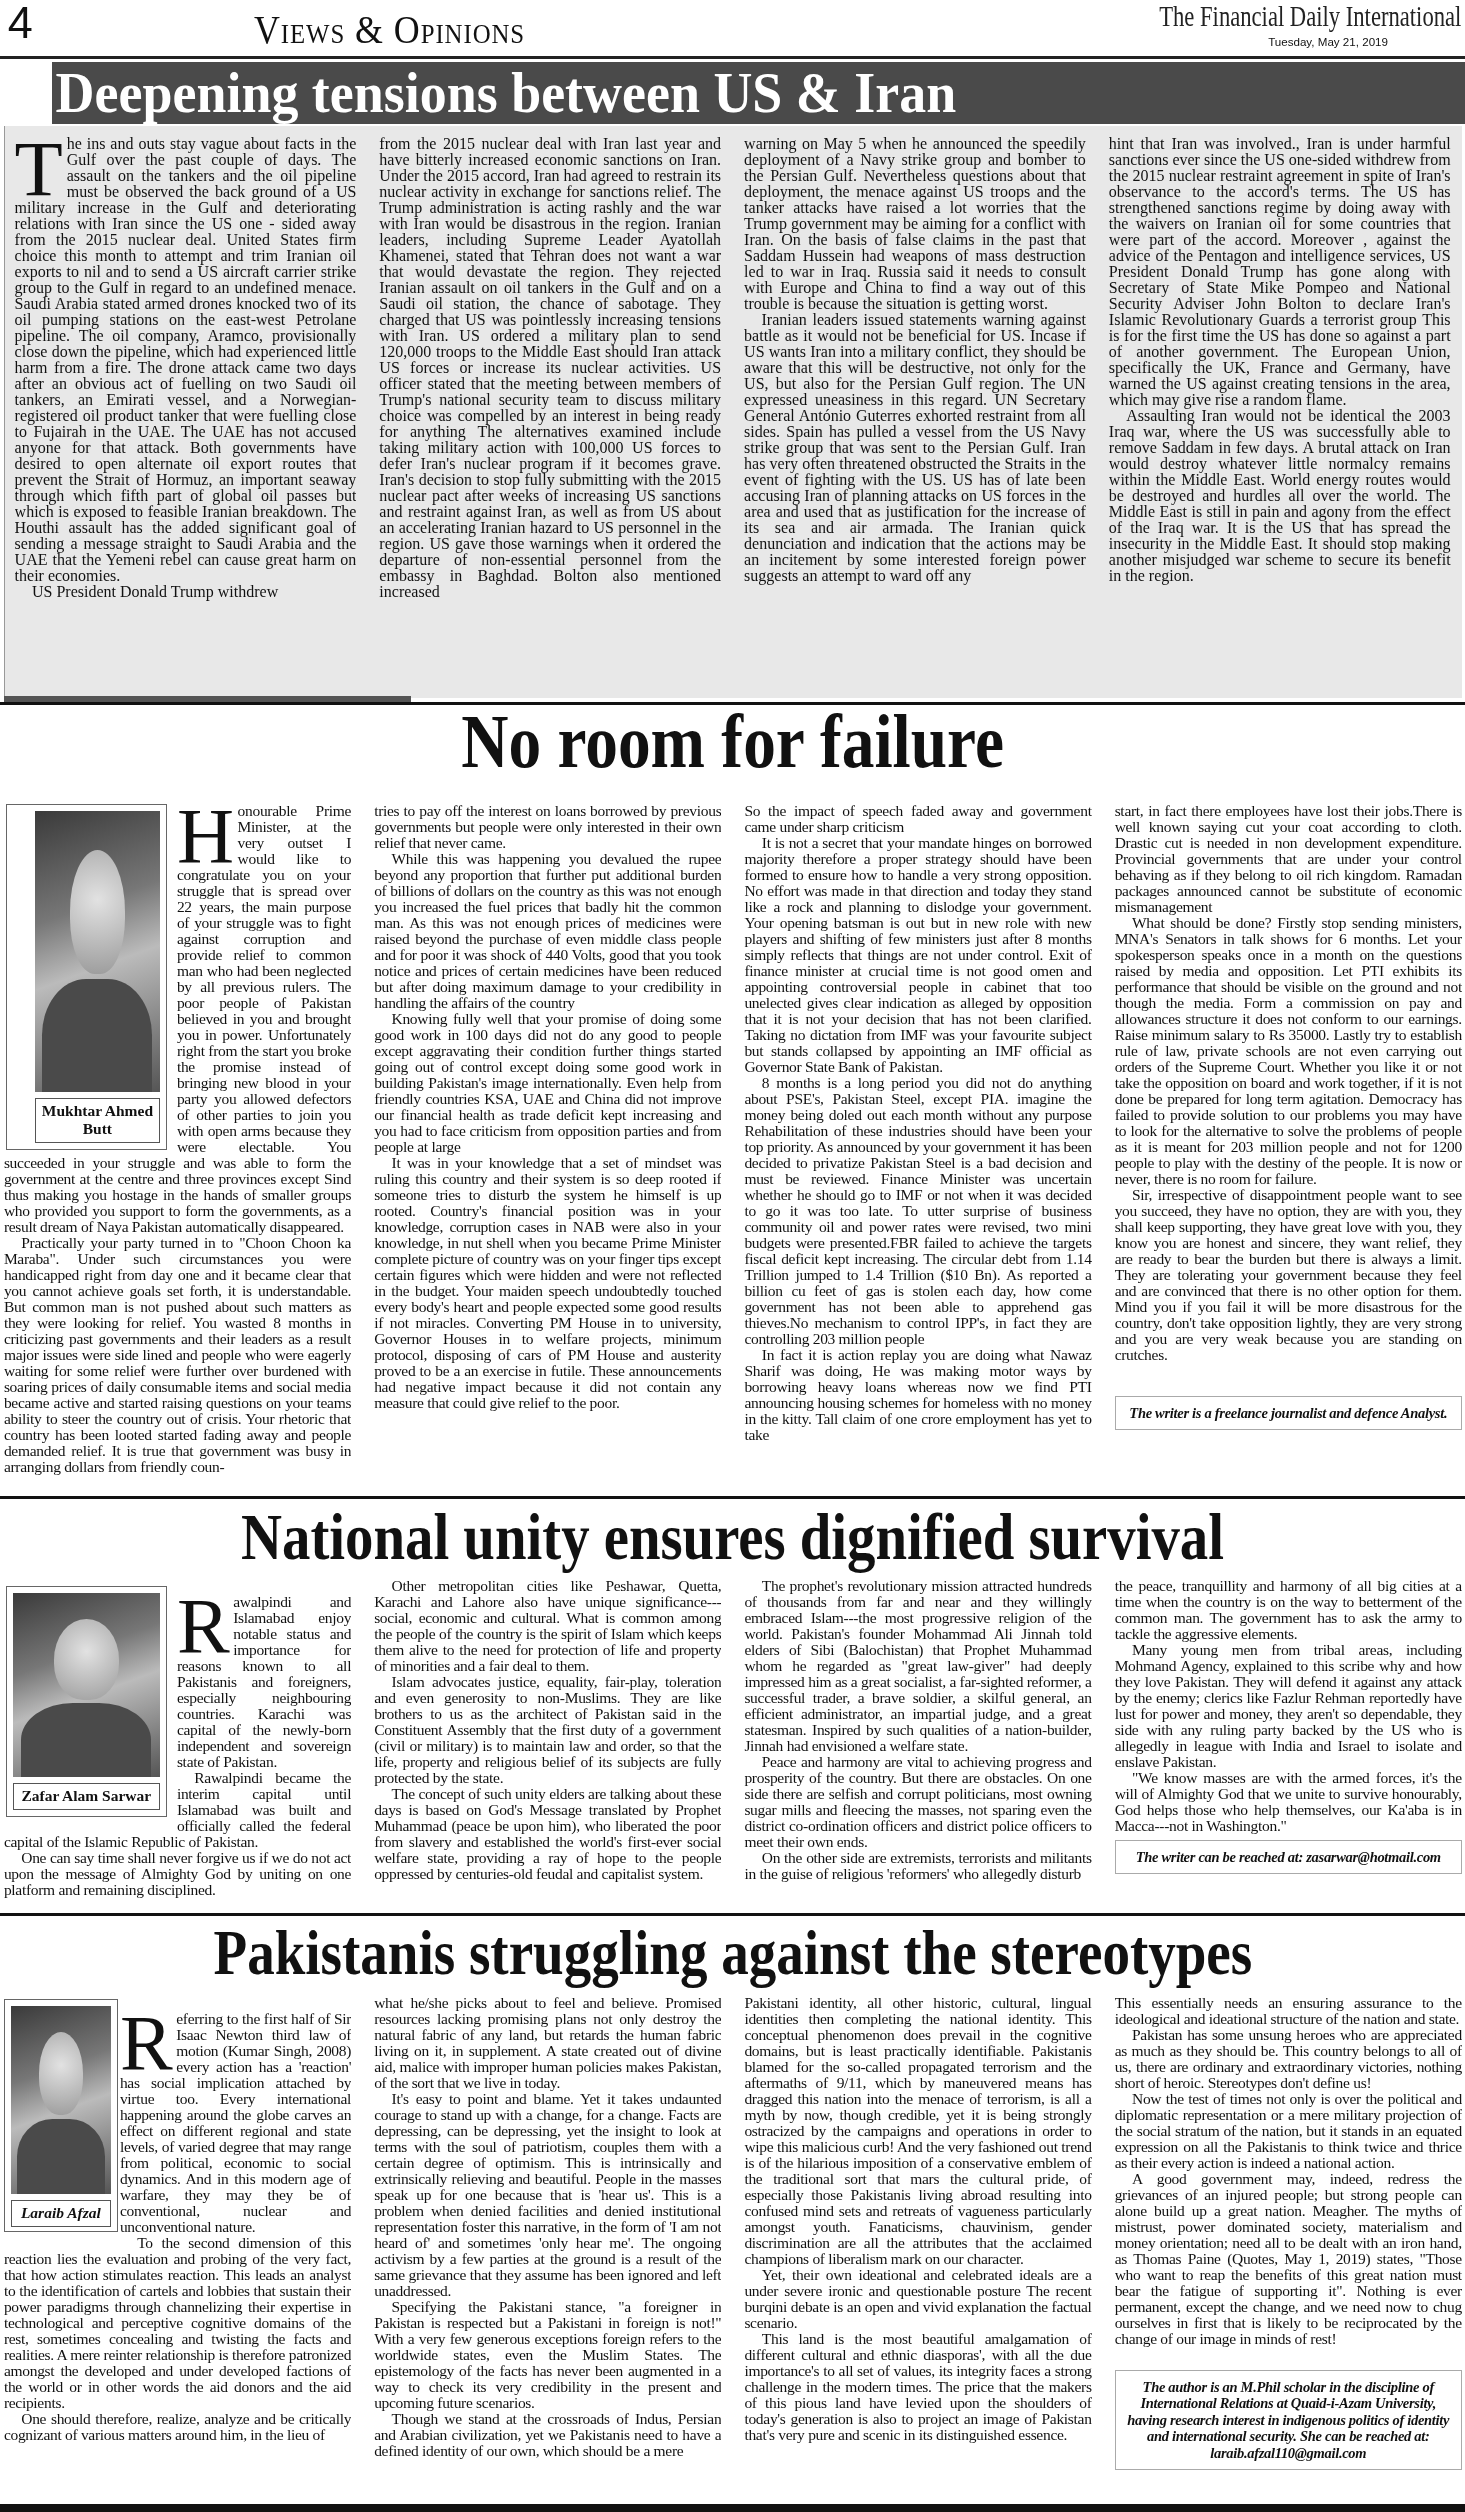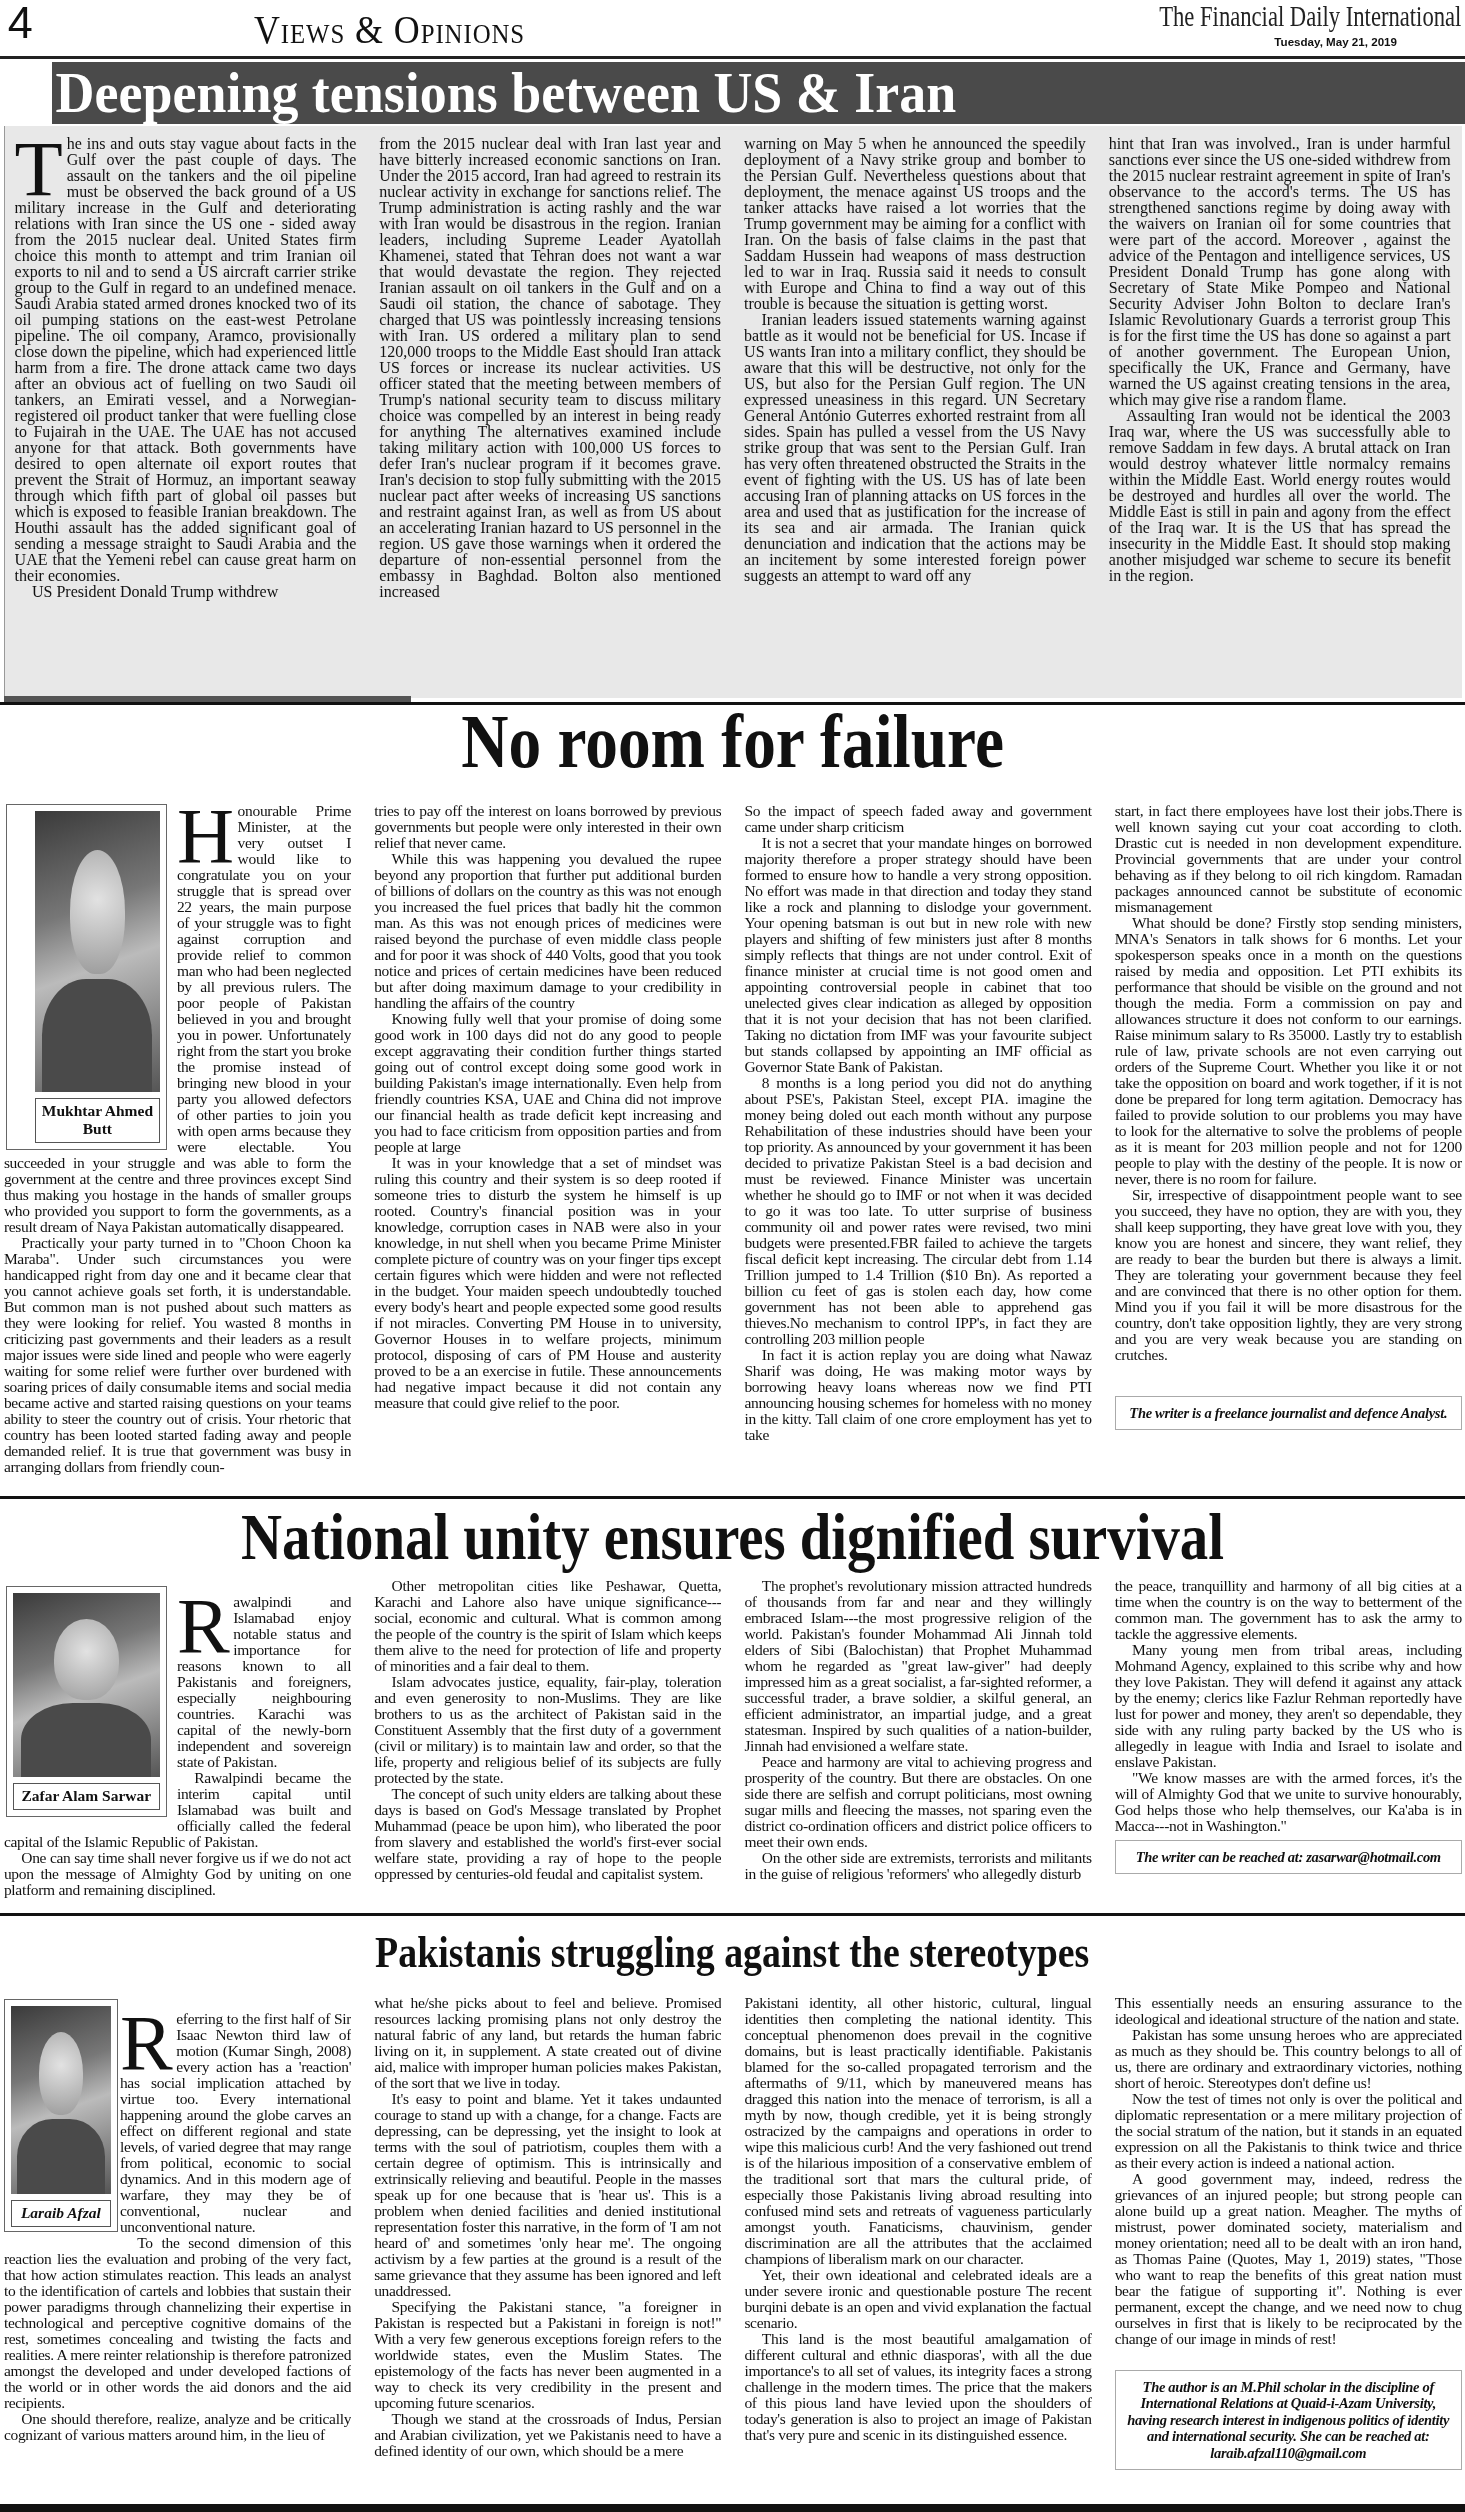--- a/index.html
+++ b/index.html
@@ -4,21 +4,21 @@
 <style>
   * { box-sizing: border-box; margin: 0; padding: 0; }
   html, body { width: 1465px; height: 2512px; background: #ffffff; overflow: hidden; }
   body { font-family: "Liberation Serif", serif; color: #111; position: relative; }
 
   
   .masthead { position: absolute; left: 0; top: 0; width: 1465px; height: 56px; }
   .page-num { position: absolute; left: 7.8px; top: 0px; font-family: "Liberation Sans", sans-serif; font-size: 45px; line-height: 45px; }
   .section-title { position: absolute; left: 254px; top: 5.8px; font-size: 39px; font-variant: small-caps; letter-spacing: 1px; line-height: 47px; transform: scaleX(0.92); transform-origin: left; }
   .paper-name { position: absolute; right: 3.9px; top: 0; font-size: 29px; line-height: 33px; transform: scaleX(0.78); transform-origin: right; color: #222; }
-  .paper-date { position: absolute; right: 68px; top: 35px; font-family: "Liberation Sans", sans-serif; font-size: 11.6px; font-weight: bold; }
+  .paper-date { position: absolute; right: 77px; top: 35px; font-family: "Liberation Sans", sans-serif; font-size: 11.6px; font-weight: normal; }
   .mast-rule { position: absolute; left: 0; top: 56px; width: 1465px; height: 2.9px; background: #222; }
 
   
   .a1-head { position: absolute; left: 3.9px; top: 62px; width: 1458px; height: 62px; background: #4a4a4a; margin-left: 48px; }
   .a1-head h1 { color: #fff; font-size: 58px; font-weight: bold; line-height: 62px; white-space: nowrap; transform: scaleX(0.93); transform-origin: left; padding-left: 3.9px; }
   .a1-body { position: absolute; left: 3.9px; top: 126px; width: 1458px; height: 572px; background: #e8e8e8; border-left: 1.9px solid #999; }
   .a1-underbar { position: absolute; left: 3.9px; top: 696px; width: 407px; height: 5.8px; background: #555; }
   .page-rule { position: absolute; left: 0; width: 1465px; height: 2.9px; background: #111; }
 
   .cols4 { position: absolute; display: grid; grid-template-columns: repeat(4, 1fr); column-gap: 23px; }
@@ -139,21 +139,21 @@
   </div>
   <div class="col condensed">
     <p class="first">the peace, tranquillity and harmony of all big cities at a time when the country is on the way to betterment of the common man. The government has to ask the army to tackle the aggressive elements.</p>
     <p>Many young men from tribal areas, including Mohmand Agency, explained to this scribe why and how they love Pakistan. They will defend it against any attack by the enemy; clerics like Fazlur Rehman reportedly have lust for power and money, they aren't so dependable, they side with any ruling party backed by the US who is allegedly in league with India and Israel to isolate and enslave Pakistan.</p>
     <p>"We know masses are with the armed forces, it's the will of Almighty God that we unite to survive honourably, God helps those who help themselves, our Ka'aba is in Macca---not in Washington."</p>
     <div class="bio-box" style="margin-top:6px;">The writer can be reached at: zasarwar@hotmail.com</div>
   </div>
 </section>
 <div class="page-rule" style="top:1913px;"></div>
 
-<h2 class="headline" style="top:1917px; font-size:44px; line-height:72px;"><span>Pakistanis struggling against the stereotypes</span></h2>
+<h2 class="headline" style="top:1917px; font-size:64px; line-height:72px;"><span>Pakistanis struggling against the stereotypes</span></h2>
 <div class="photo-frame" style="left:3.9px; top:1999px; width:114px; height:233px;font-style:italic;">
   <div class="photo" style="height:188px;">
       <div class="face"></div>
       <div class="body"></div>
     </div>
   <div class="caption-box">Laraib Afzal</div>
 </div>
 <section class="cols4 condensed" style="left:3.9px; top:1995px; width:1458px; height:504px;">
   <div class="col condensed">
     <div class="float-space" style="width:116px; height:242px;"></div>

